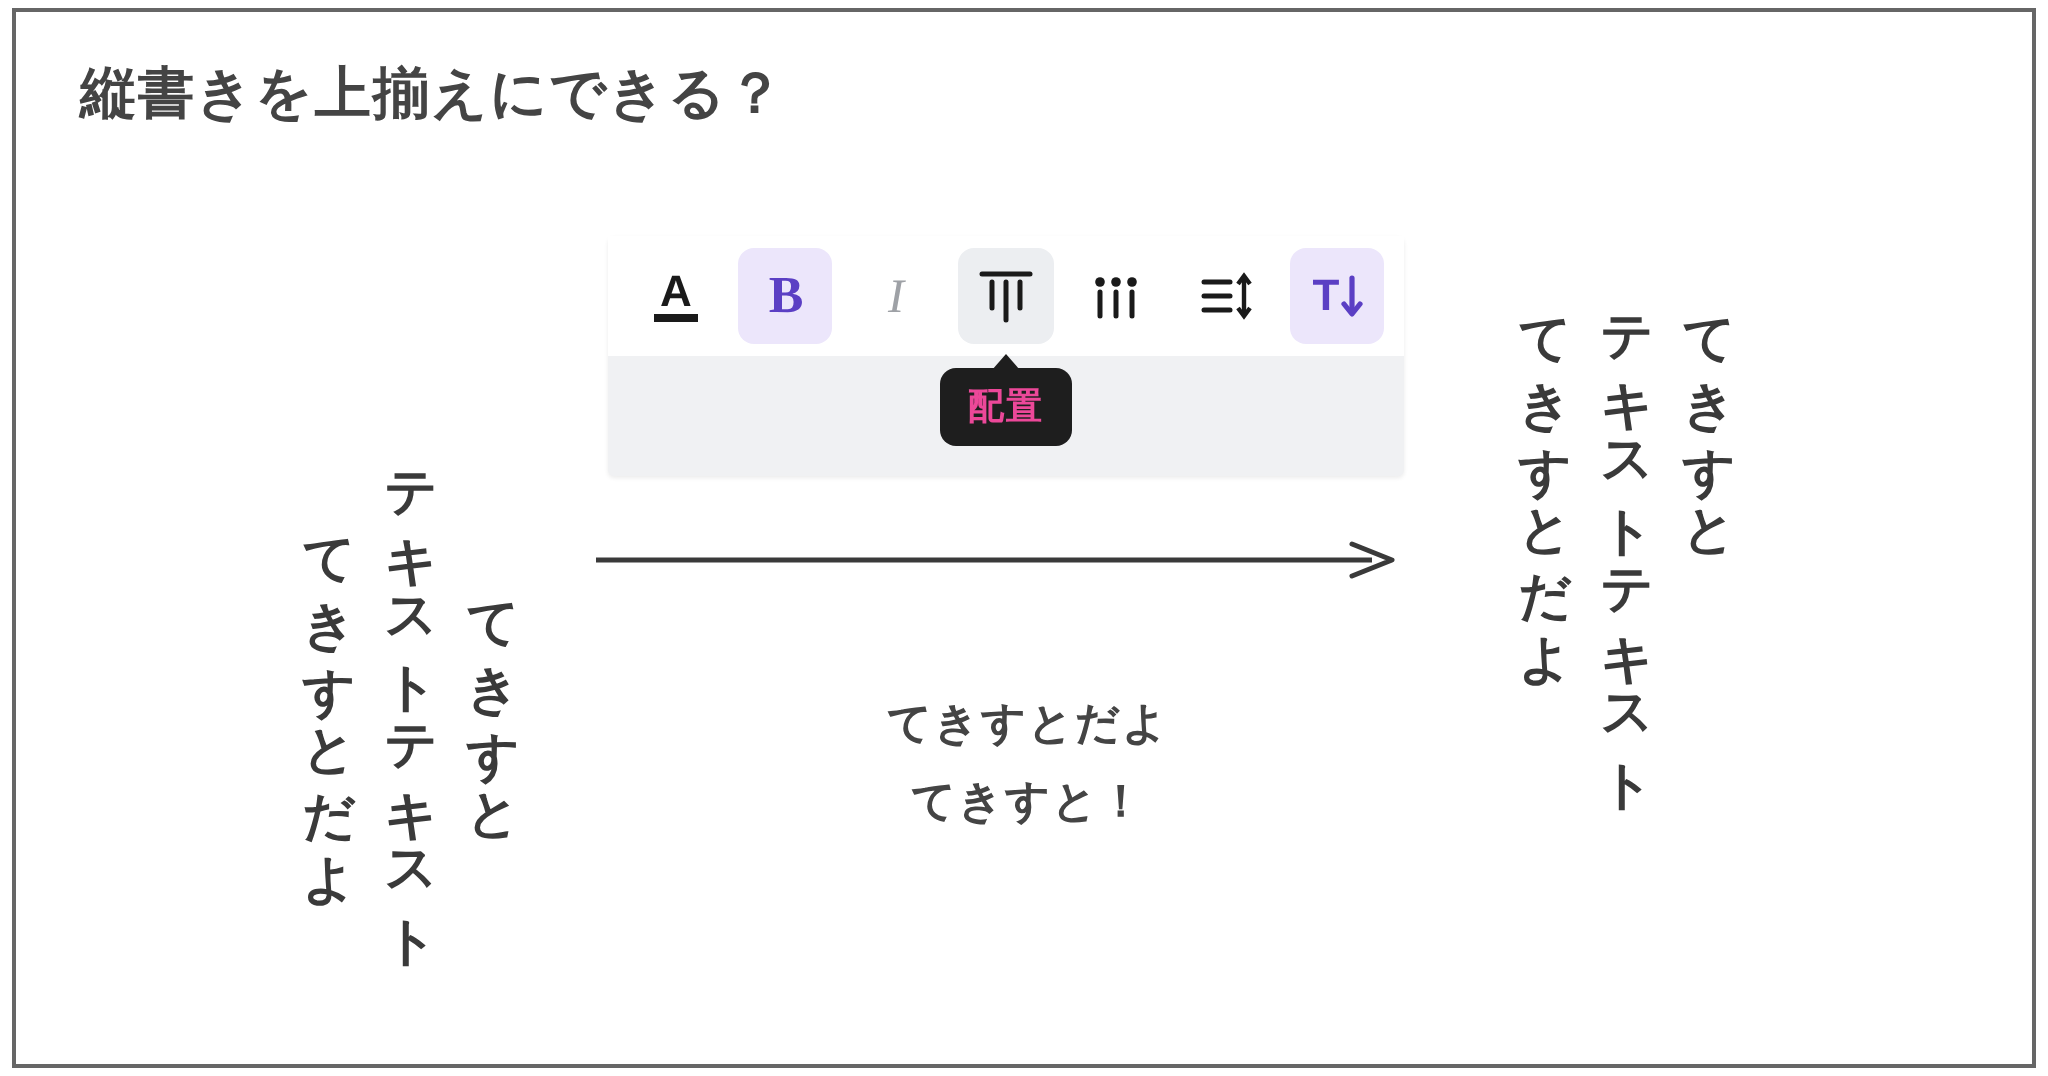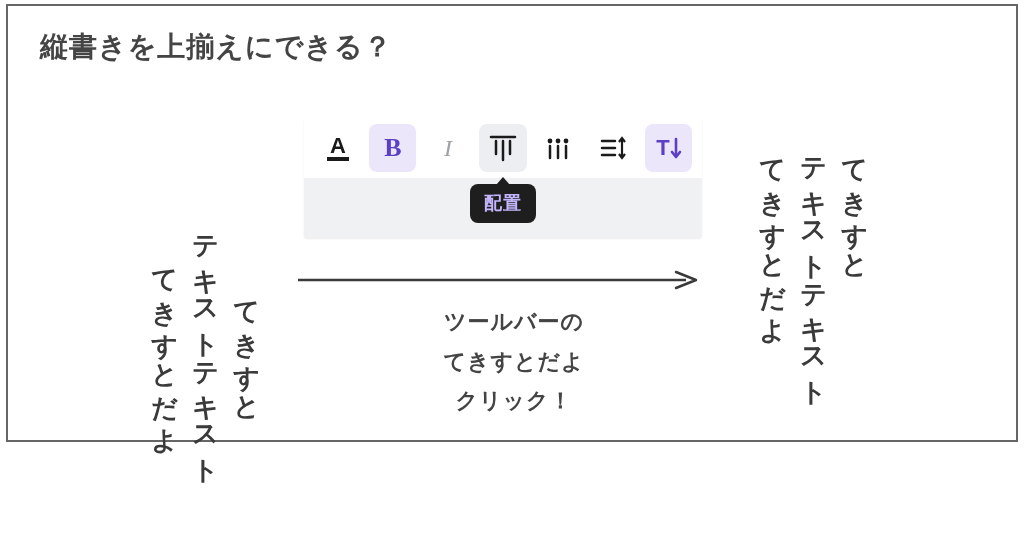--- a/index.html
+++ b/index.html
@@ -8,21 +8,21 @@
       width: 1024px;
       height: 538px;
       background: #fff;
       position: relative;
     }
     .frame {
       position: absolute;
       left: 6px;
       top: 4px;
       width: 1012px;
-      height: 438px;
+      height: 530px;
       border: 2px solid #666;
       background: #fff;
     }
     .title {
       position: absolute;
       left: 32px;
       top: 22px;
       font-size: 28px;
       font-weight: 700;
       color: #444;
@@ -93,21 +93,21 @@
       background: transparent;
     }
     .tbtn.selected { background: #ece6fb; }
     .tbtn.active   { background: #eceef1; }
     .tbtn svg { display: block; }
     .tooltip {
       position: absolute;
       left: 166px;
       top: 66px;
       background: #1e1e1e;
-      color: #c4b5fd;
+      color: #ec4899;
       font-size: 18px;
       font-weight: 600;
       padding: 7px 14px 8px;
       border-radius: 8px;
       letter-spacing: 1px;
     }
     .tooltip::before {
       content: "";
       position: absolute;
       left: 50%;
@@ -222,18 +222,18 @@
     </div>
     <div class="tooltip">配置</div>
   </div>
 
   <svg class="arrow" viewBox="0 0 400 20">
     <line x1="0" y1="10" x2="388" y2="10" stroke="#3a3a3a" stroke-width="2.5"></line>
     <polyline points="378,2 398,10 378,18" fill="none" stroke="#3a3a3a" stroke-width="2.5" stroke-linecap="round" stroke-linejoin="round"></polyline>
   </svg>
 
   <div class="caption">
-    <span>ツールバーの</span><br>
+    <br>
     <span>てきすとだよ</span><br>
-    <span>クリック！</span>
+    <span>てきすと！</span>
   </div>
 
 </div>
 
 </body></html>

